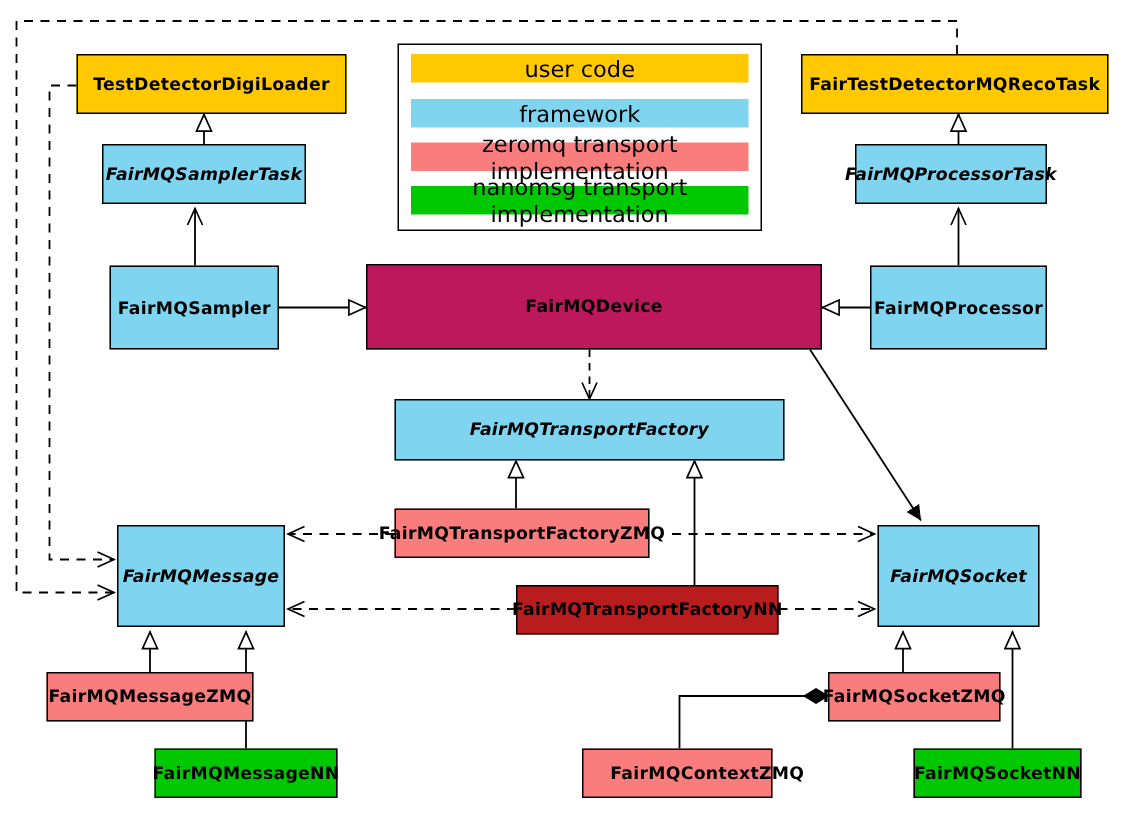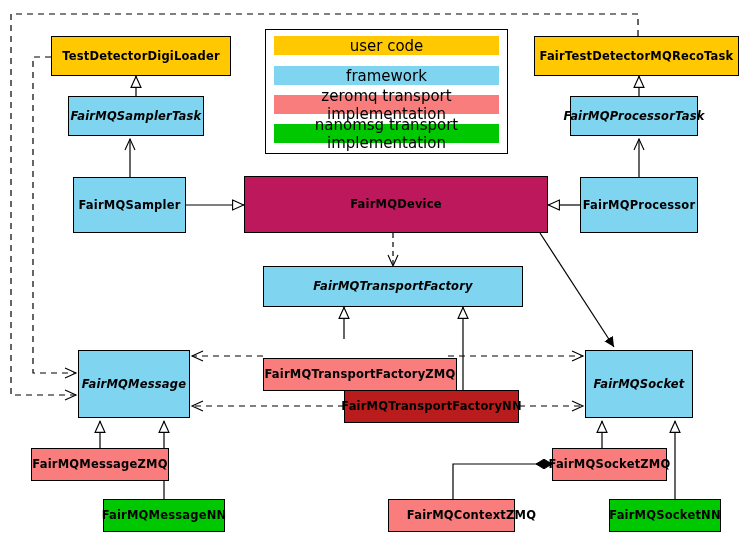--- a/index.html
+++ b/index.html
@@ -118,21 +118,21 @@
       </div>
       <div class="node" style="left: 244px; top: 176px; width: 304px; height: 57px; background: #be185d;">
         <span>FairMQDevice</span>
       </div>
       <div class="node" style="left: 580px; top: 177px; width: 118px; height: 56px; background: rgb(127, 212, 240);">
         <span>FairMQProcessor</span>
       </div>
       <div class="node italic" style="left: 263px; top: 266px; width: 260px; height: 41px; background: rgb(127, 212, 240);">
         <span>FairMQTransportFactory</span>
       </div>
-      <div class="node" style="left: 263px; top: 358px; width: 194px; height: 33px; background: rgb(250, 125, 125);">
+      <div class="node" style="left: 263px; top: 339px; width: 170px; height: 33px; background: rgb(250, 125, 125);">
         <span>FairMQTransportFactoryZMQ</span>
       </div>
       <div class="node" style="left: 344px; top: 390px; width: 175px; height: 33px; background: #b91c1c;">
         <span>FairMQTransportFactoryNN</span>
       </div>
       <div class="node italic" style="left: 78px; top: 350px; width: 112px; height: 68px; background: rgb(127, 212, 240);">
         <span>FairMQMessage</span>
       </div>
       <div class="node italic" style="left: 585px; top: 350px; width: 108px; height: 68px; background: rgb(127, 212, 240);">
         <span>FairMQSocket</span>

